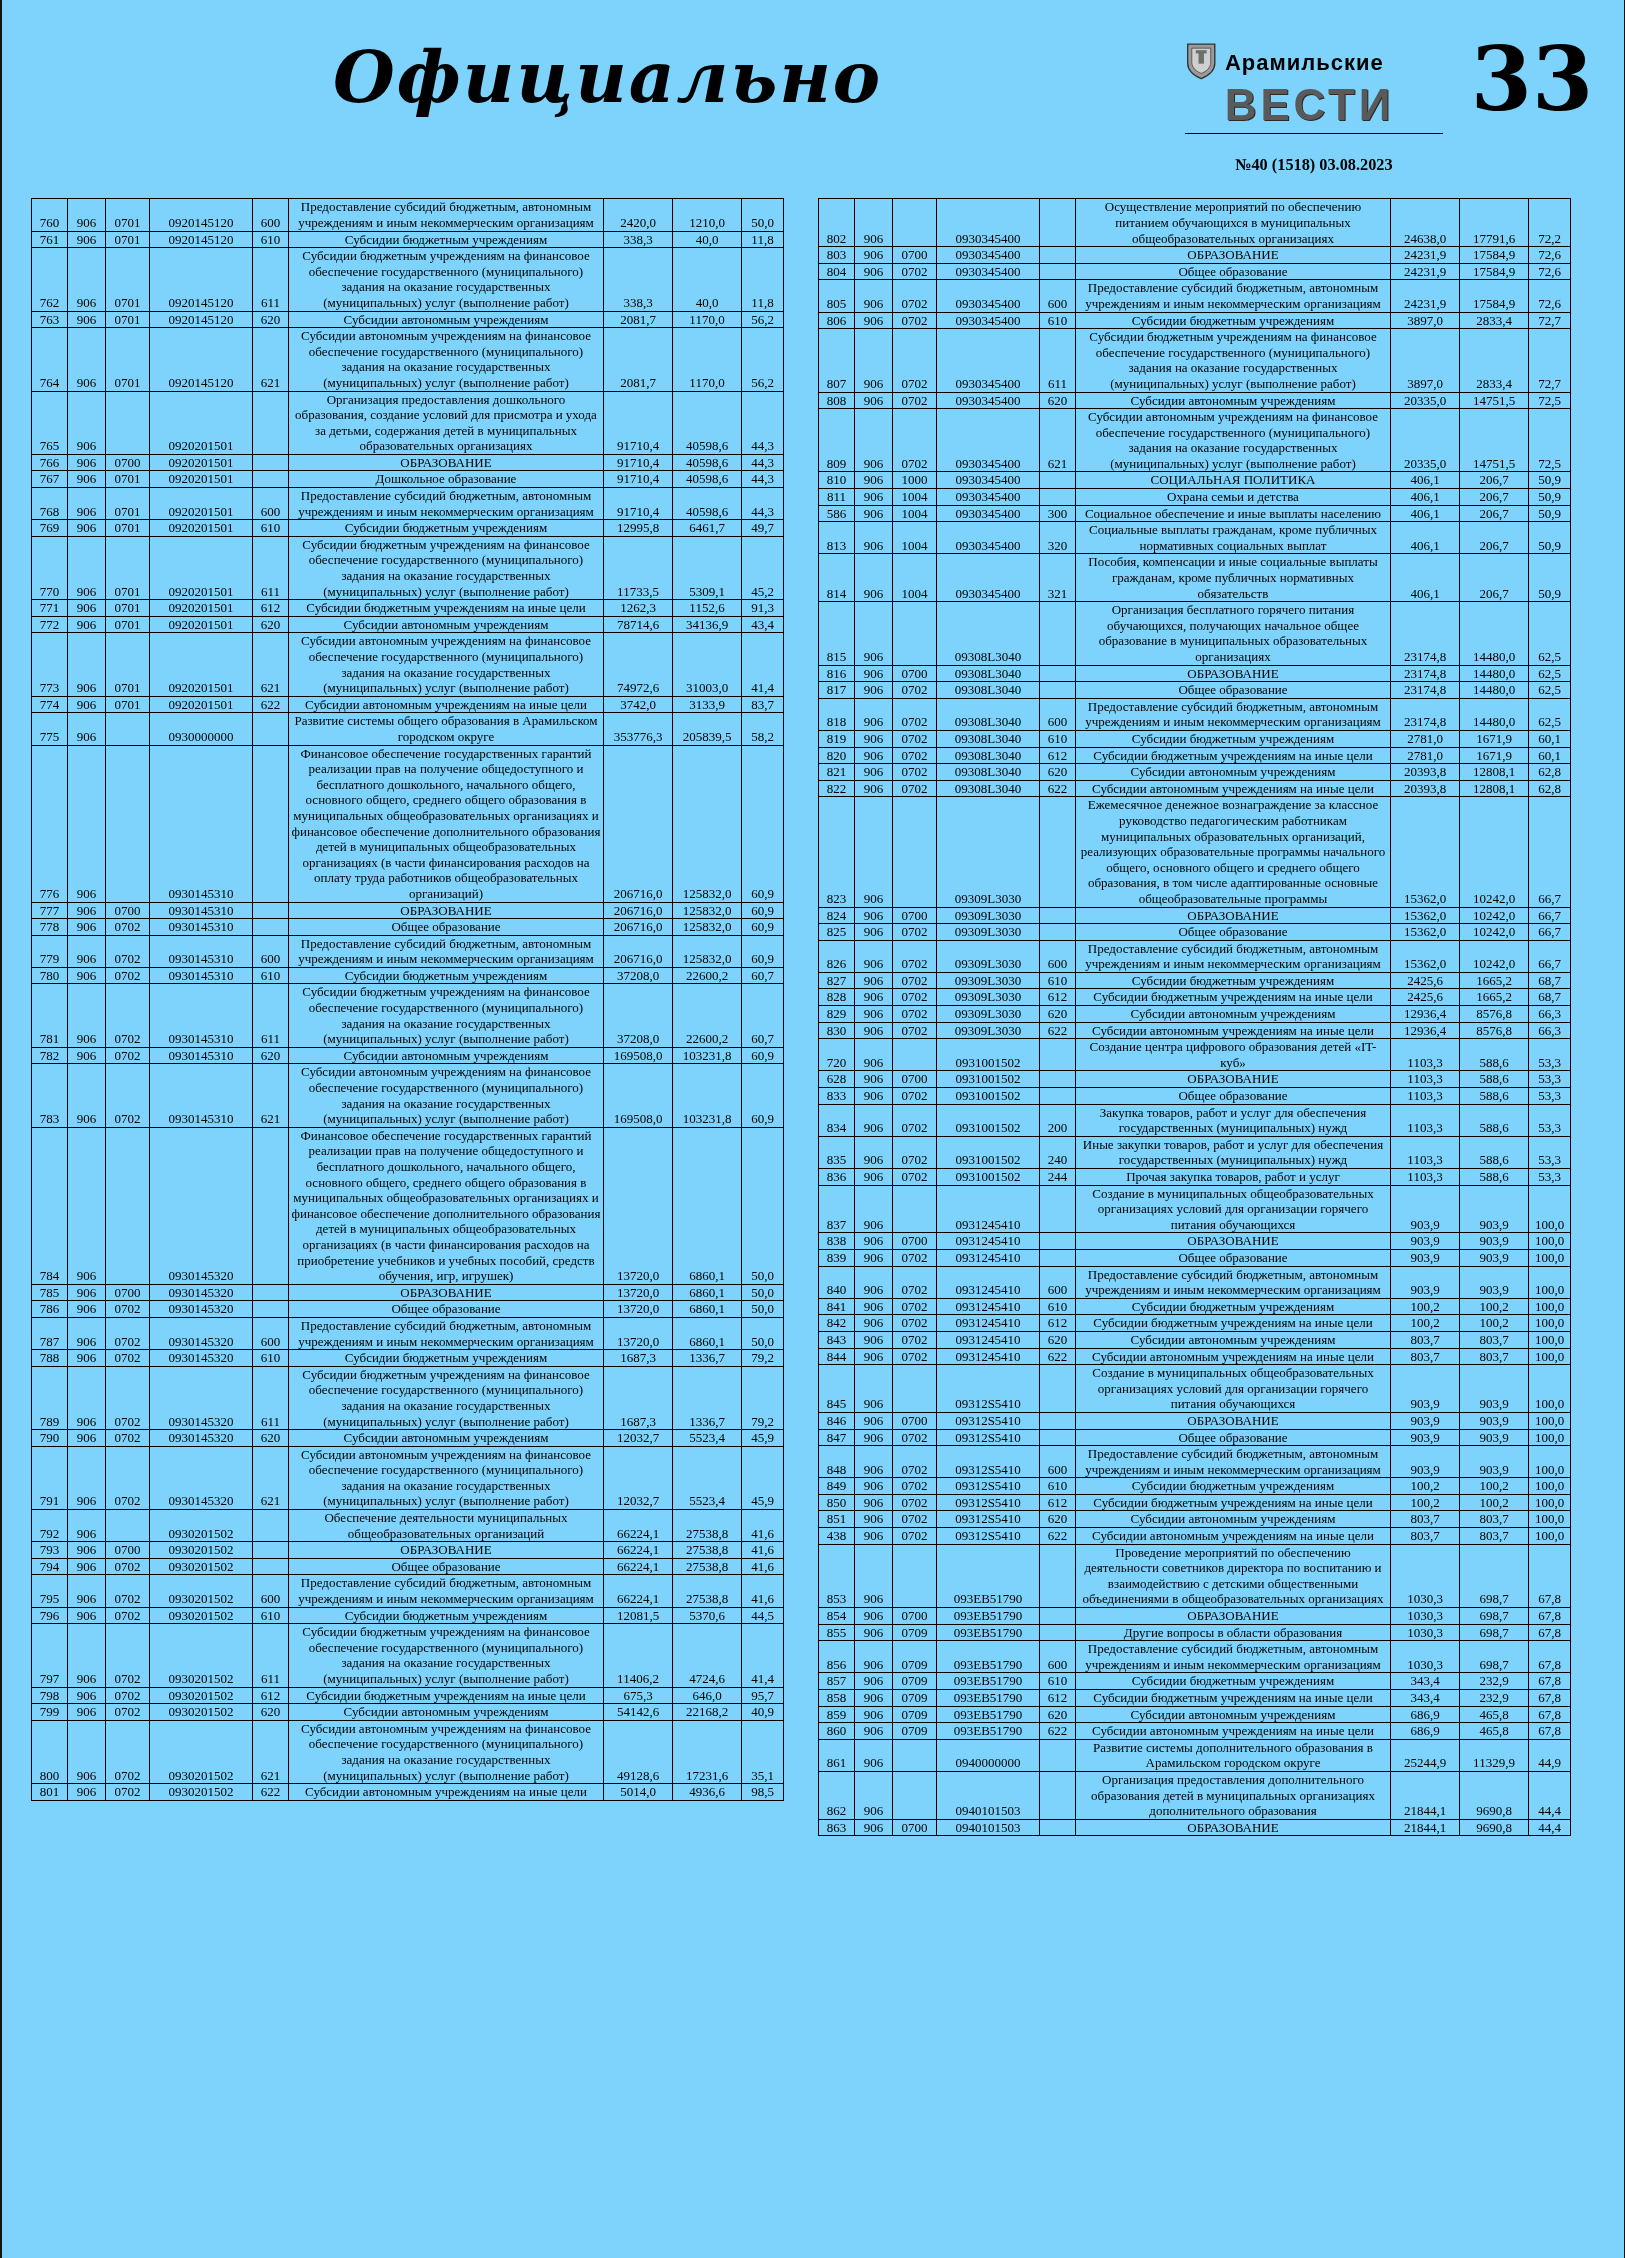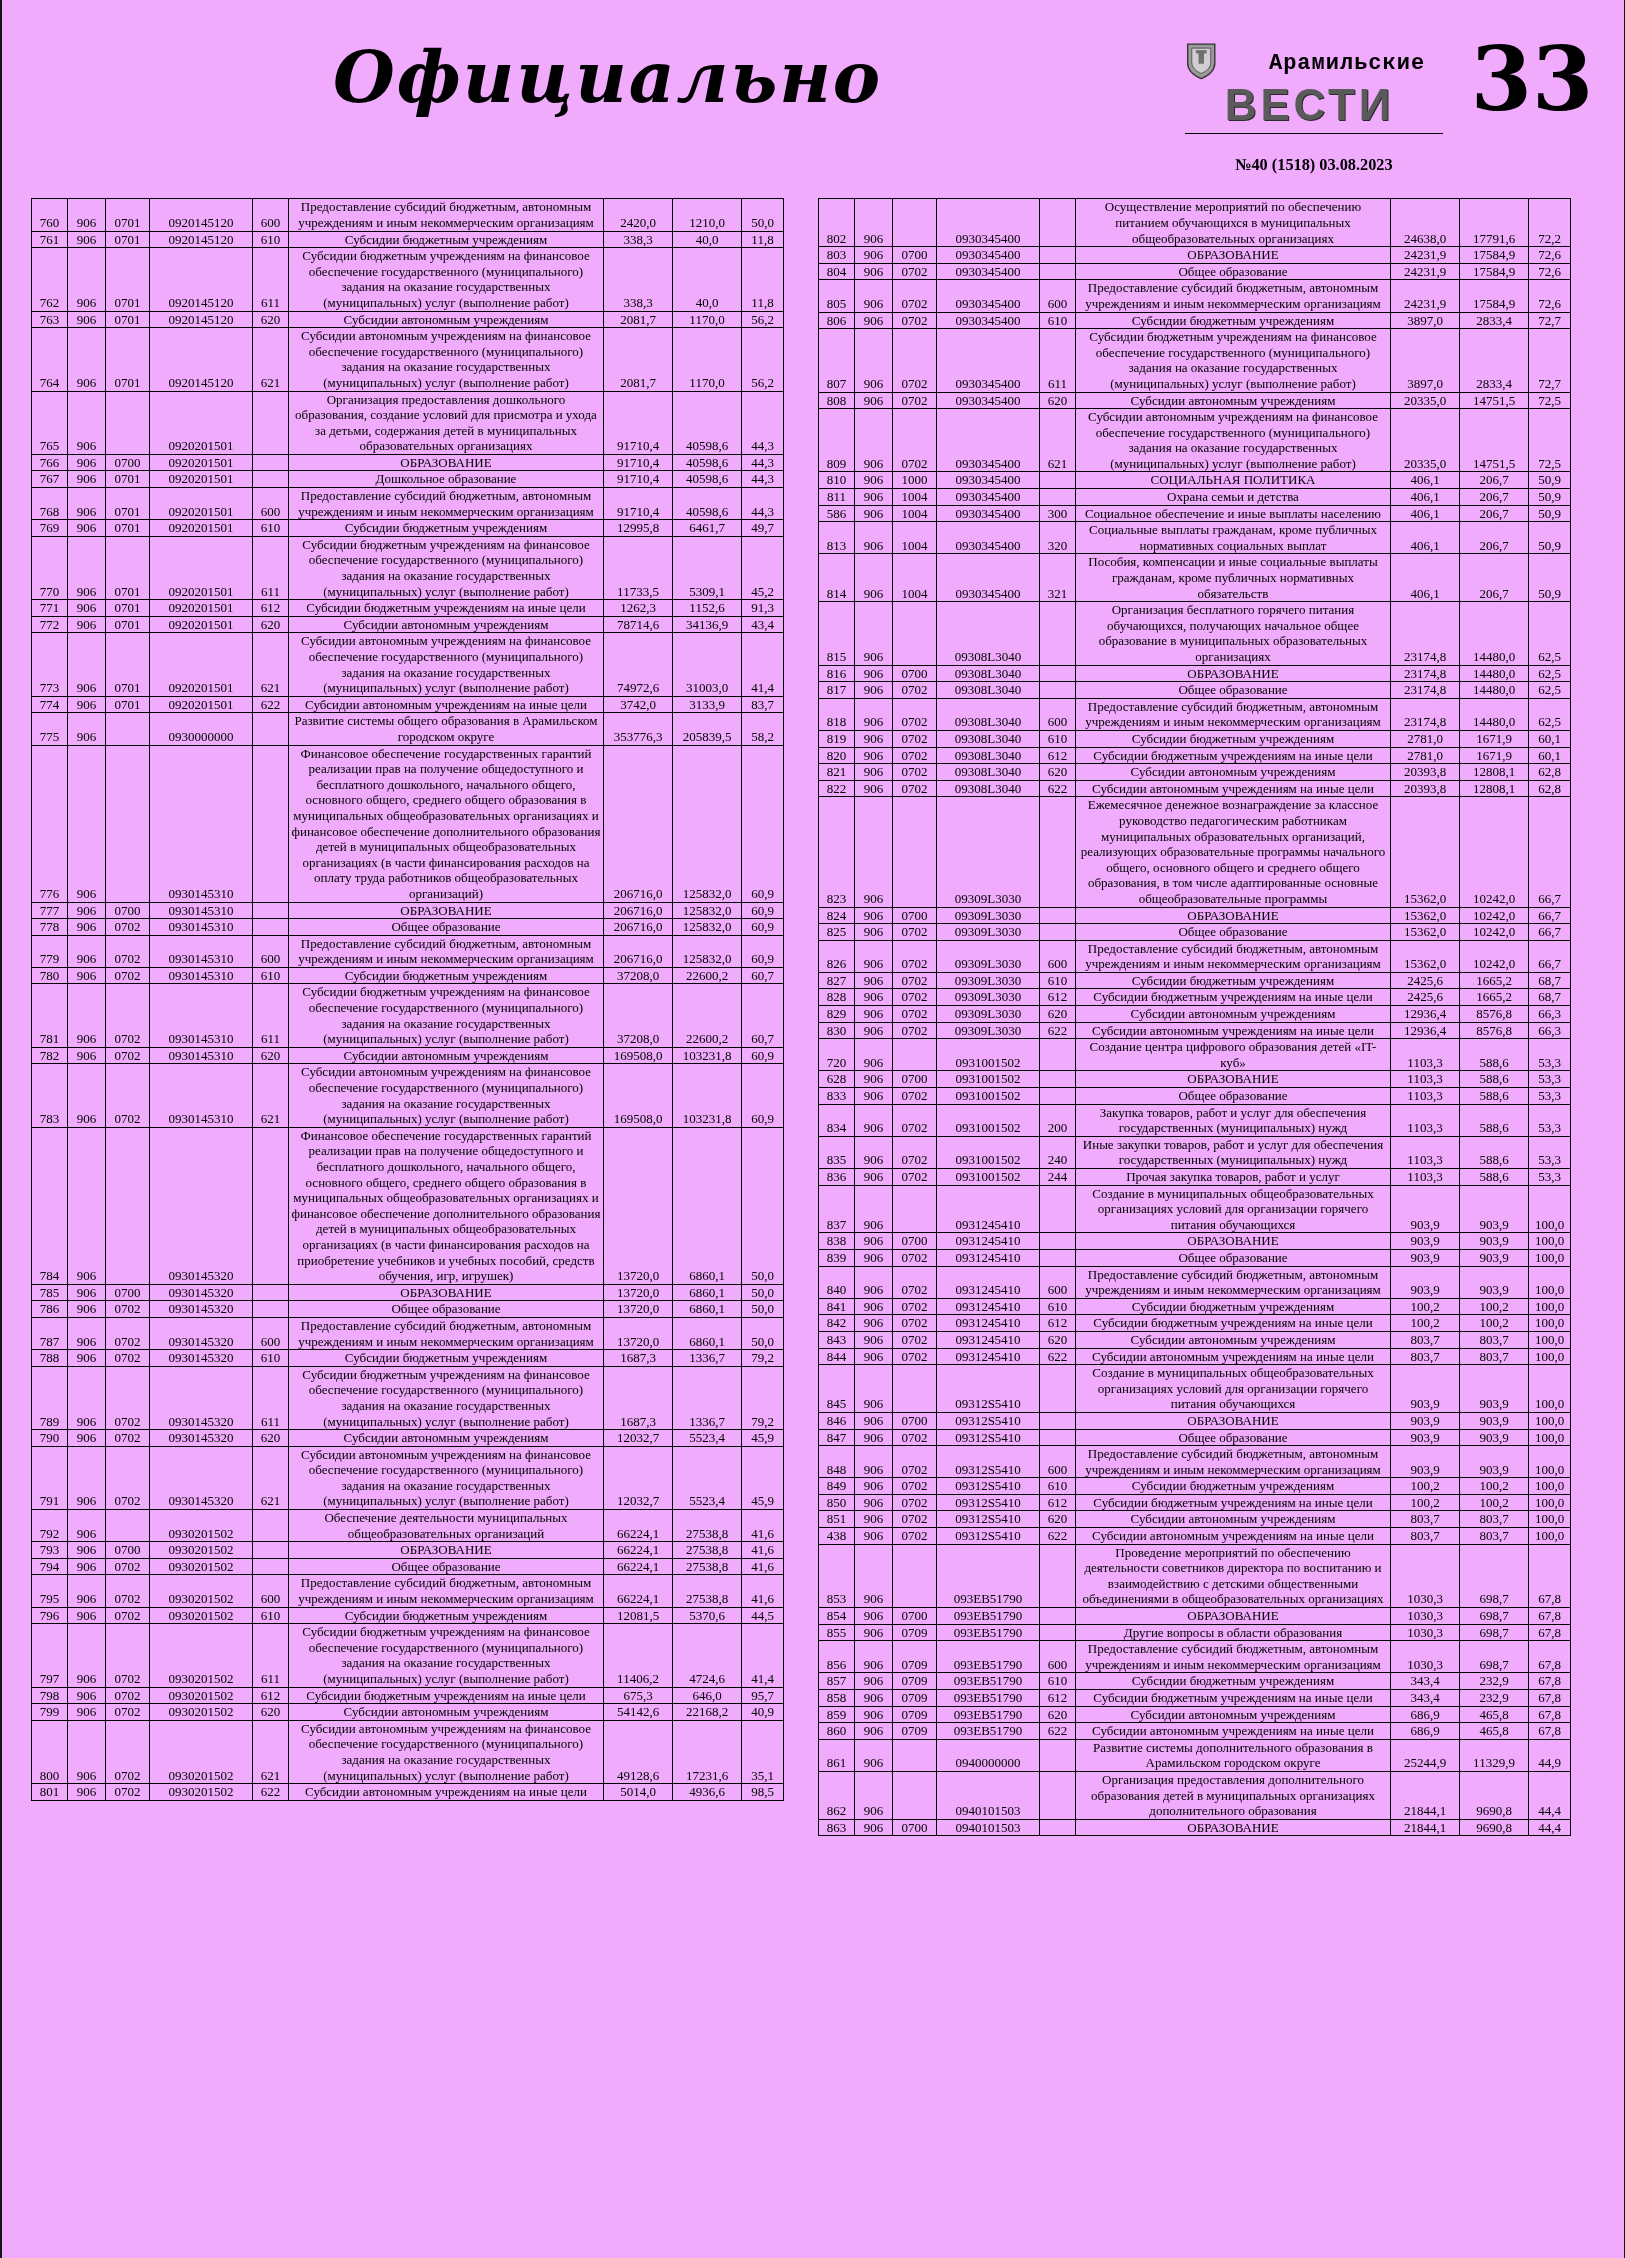--- a/index.html
+++ b/index.html
@@ -1,21 +1,21 @@
 <!DOCTYPE html>
 <html lang="ru"><head>
 <meta charset="utf-8">
 <style>
   html,body { margin:0; padding:0; background:#e8e8e8; }
   .page {
     position:relative;
     width:1626px;
     min-height:2259px;
     margin:0 auto;
-    background:#f0abfc;
+    background:#7dd3fc;
     box-sizing:border-box;
     border-left:2.9px solid #141414;
     border-right:2.9px solid #141414;
     font-family:"Liberation Serif", serif;
     color:#000;
   }
   
   .masthead {
     display:flex;
     align-items:flex-start;
@@ -30,25 +30,24 @@
     font-size:71px;
     line-height:1;
     letter-spacing:1.9px;
   }
   .brand-block {
     margin-left:auto;
     width:258px;
   }
   .brand-row { display:flex; align-items:center; gap:7.6px; }
   .brand-top {
-    font-family:Liberation Mono, monospace;
+    font-family:Liberation Sans, sans-serif;
     font-size:22px;
     font-weight:bold;
     letter-spacing:1px;
-    margin-left:44px;
   }
   .brand-bottom {
     font-family:"Liberation Sans", sans-serif;
     font-size:44px;
     font-weight:bold;
     letter-spacing:3.8px;
     line-height:0.95;
     color:#5a5a5a;
     text-shadow:1px 1px 0 #2a2a2a;
     margin-left:40px;

